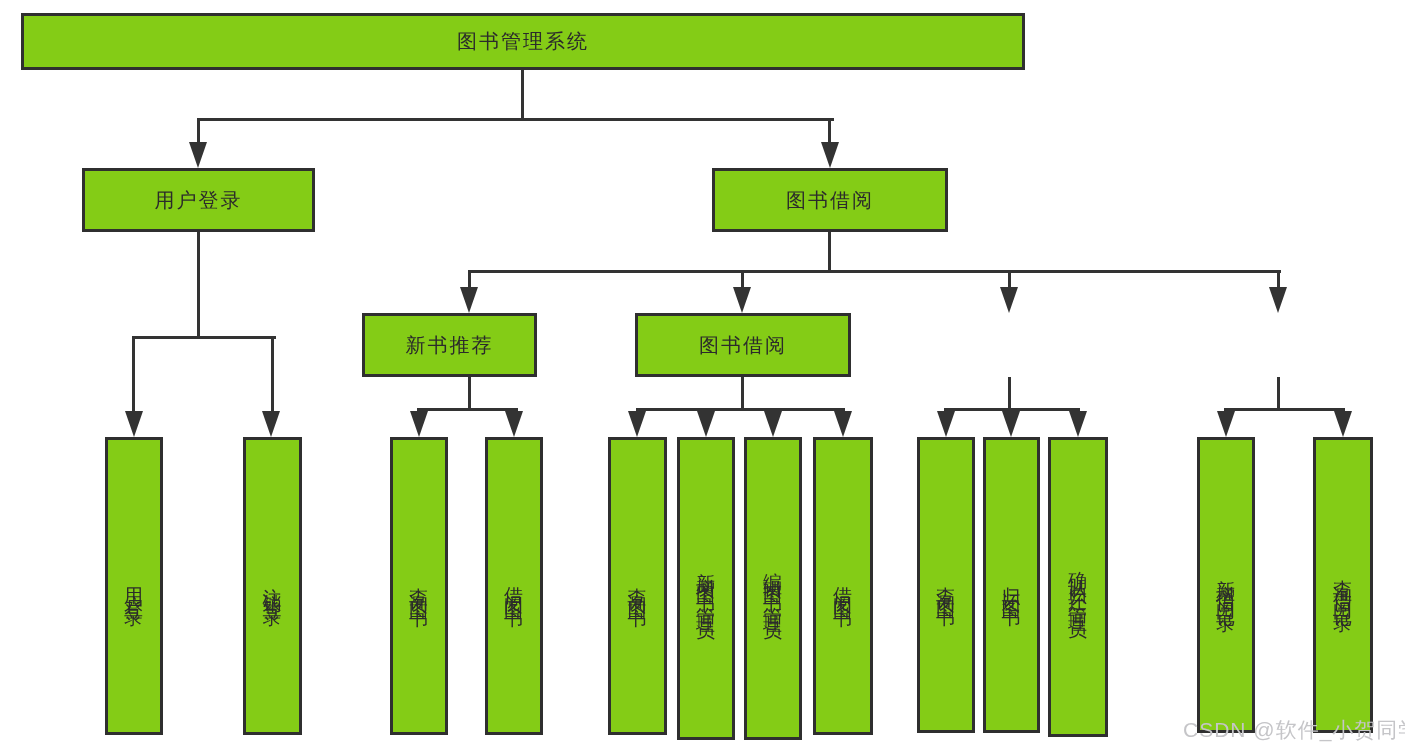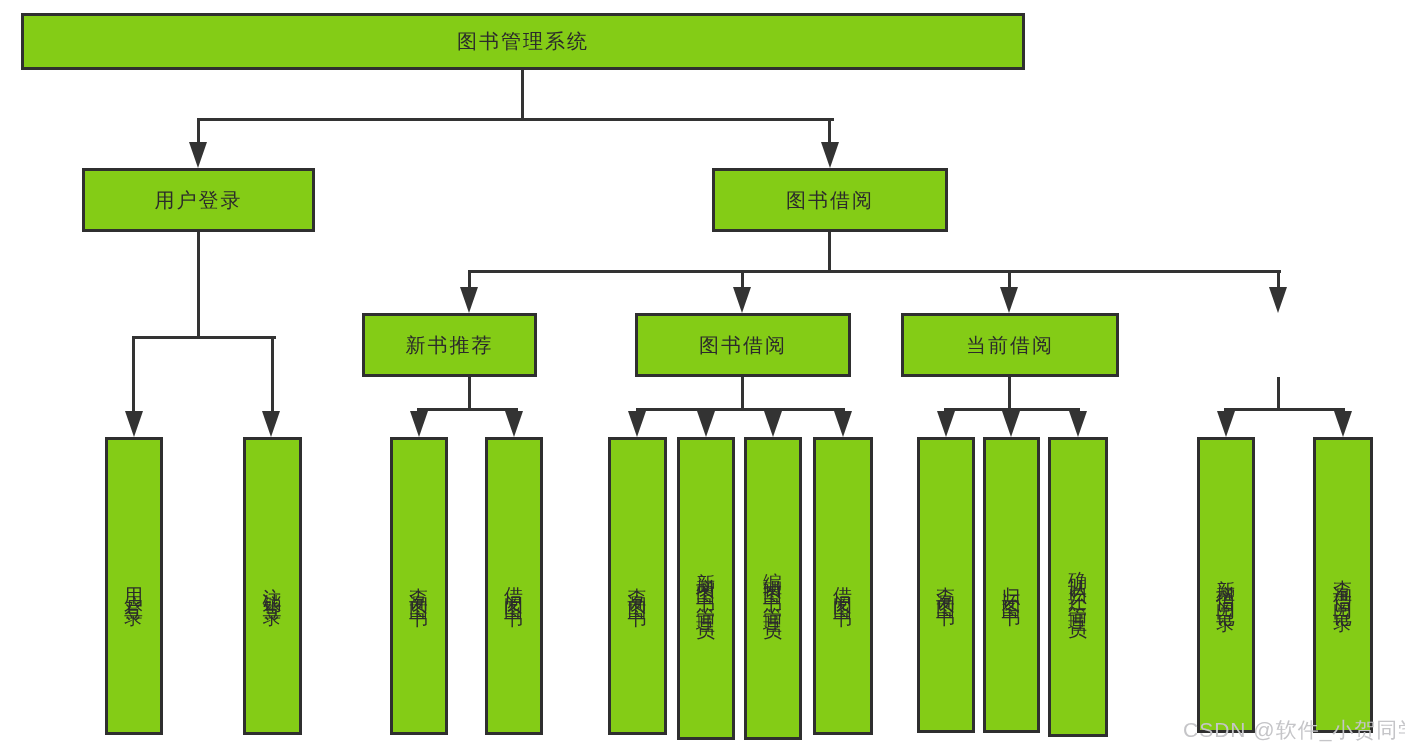--- a/index.html
+++ b/index.html
@@ -92,23 +92,20 @@
   <div class="box" style="left:712px;top:168px;width:236px;height:64px;">
     <span class="hlabel">图书借阅</span>
   </div>
 
   <div class="box" style="left:362px;top:313px;width:175px;height:64px;">
     <span class="hlabel">新书推荐</span>
   </div>
   <div class="box" style="left:635px;top:313px;width:216px;height:64px;">
     <span class="hlabel">图书借阅</span>
   </div>
-  <div class="box" style="left:901px;top:313px;width:218px;height:64px;">
-    <span class="hlabel">当前借阅</span>
-  </div>
 
   <div class="box" style="left:105px;top:437px;width:58px;height:298px;">
     <span class="vt">用户登录</span>
   </div>
   <div class="box" style="left:243px;top:437px;width:59px;height:298px;">
     <span class="vt">注销登录</span>
   </div>
 
   <div class="box" style="left:390px;top:437px;width:58px;height:298px;">
     <span class="vt">查询图书</span>

